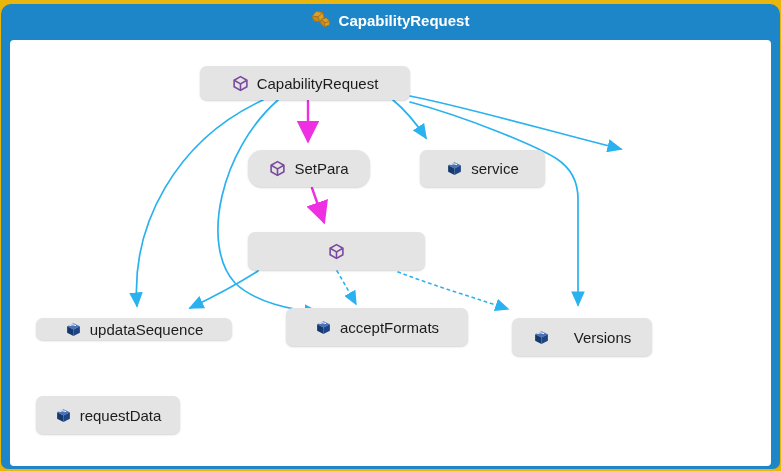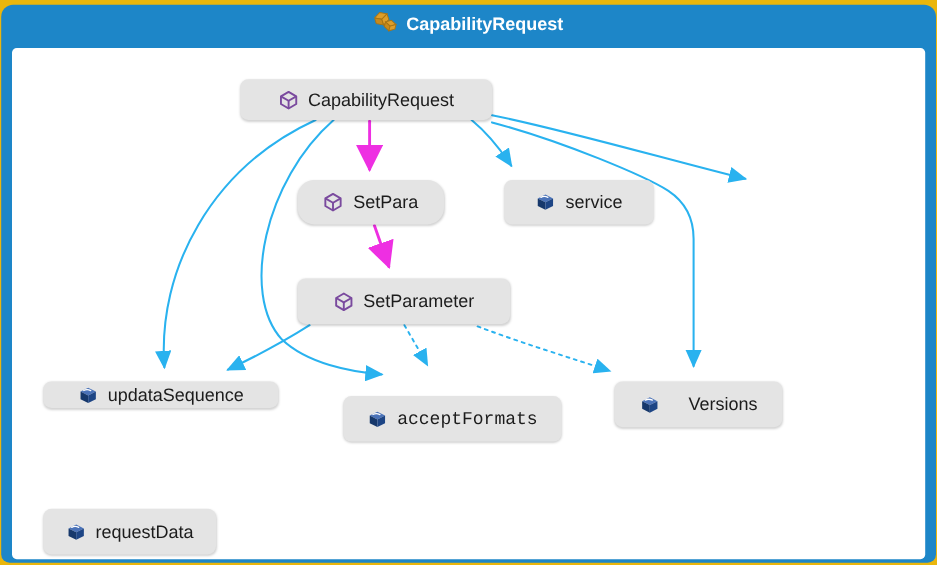--- a/index.html
+++ b/index.html
@@ -66,23 +66,23 @@
     cursor:default;
     white-space:nowrap;
   }
   .node .icon{display:flex; align-items:center;}
   .n-capabilityRequest{left:200px;top:66px;width:210px;height:34px;}
   .n-setPara        {left:248px;top:150px;width:122px;height:37px;border-radius:14px;}
   .n-service        {left:420px;top:150px;width:125px;height:37px;justify-content:center;}
   .n-request        {left:632px;top:150px;width:128px;height:37px;}
   .n-setParameter   {left:248px;top:232px;width:177px;height:38px;}
   .n-updataSequence {left:36px; top:318px;width:196px;height:22px;}
-  .n-acceptFormats  {left:286px;top:330px;width:182px;height:38px;font-family:Liberation Mono, monospace;}
+  .n-acceptFormats  {left:286px;top:308px;width:182px;height:38px;}
   .n-versions       {left:512px;top:318px;width:140px;height:38px;gap:24px;}
-  .n-requestData    {left:36px; top:424px;width:144px;height:38px;}
+  .n-requestData    {left:36px; top:396px;width:144px;height:38px;}
 </style>
 </head>
 <body>
 
 <div class="window">
   <div class="titlebar">
     <span class="icon">
       <svg width="20" height="20" viewBox="0 0 20 20">
         <g transform="rotate(-18 10 10)">
           <polygon points="7,1 12.5,4 7,7 1.5,4" fill="var(--icon-gold)" stroke="var(--icon-gold-dark)" stroke-width="0.8"></polygon>
@@ -171,21 +171,20 @@
   <div class="node n-setParameter">
     <span class="icon">
       <svg width="17" height="17" viewBox="0 0 16 16">
         <g fill="none" stroke="var(--icon-purple)" stroke-width="1.5" stroke-linejoin="round">
           <polygon points="8,1.5 14,5 14,11 8,14.5 2,11 2,5"></polygon>
           <polyline points="2,5 8,8.4 14,5"></polyline>
           <line x1="8" y1="8.4" x2="8" y2="14.5"></line>
         </g>
       </svg>
     </span>
-    <span>SetParameter</span>
   </div>
 
   <div class="node n-updataSequence">
     <span class="icon">
       <svg width="17" height="17" viewBox="0 0 16 16">
         <polygon points="8,2 14,5 8,8 2,5" fill="var(--icon-navy-light)"></polygon>
         <polygon points="2,5 8,8 8,14 2,11" fill="var(--icon-navy-dark)"></polygon>
         <polygon points="14,5 8,8 8,14 14,11" fill="var(--icon-navy-mid)"></polygon>
         <path d="M4.5,4.2 Q7,2.8 10,4.2" stroke="#ffffff" stroke-width="1" fill="none" stroke-linecap="round"></path>
       </svg>

